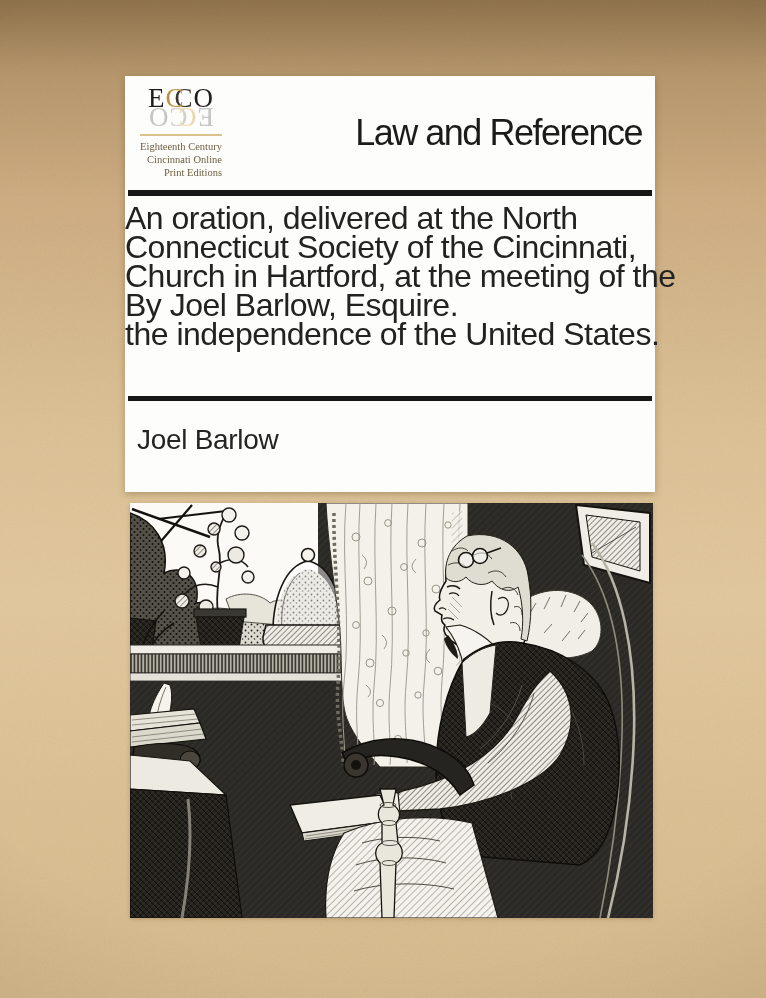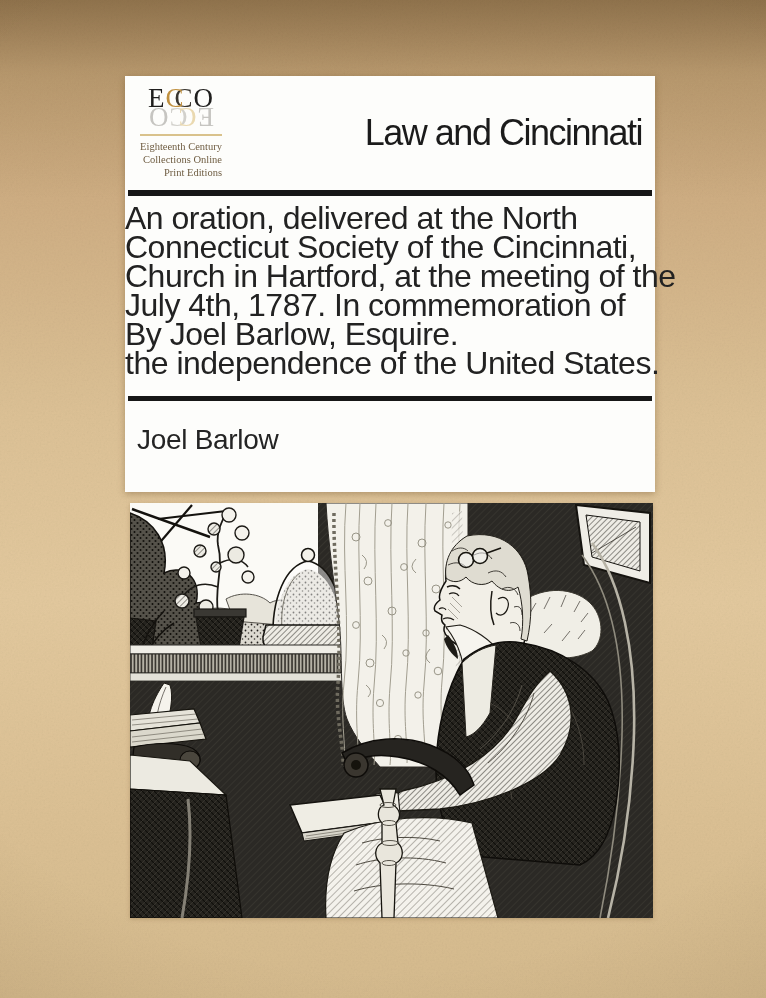--- a/index.html
+++ b/index.html
@@ -98,33 +98,32 @@
         <span class="l-dark">O</span>
     </div>
     <div class="ecco mirror" aria-hidden="true">
       <span class="l-dark">E</span>
         <span class="lc1">C</span>
         <span class="lc2">C</span>
         <span class="l-dark">O</span>
     </div>
     <div class="logo-rule"></div>
     <div class="logo-small">Eighteenth Century</div>
-    <div class="logo-small">Collections Online</div>
+    <div class="logo-small">Cincinnati Online</div>
     <div class="logo-small">Print Editions</div>
   </div>
 
-  <div class="category">Law and Cincinnati</div>
+  <div class="category">Law and Reference</div>
 
   <div class="rule rule1"></div>
 
   <div class="title">
     <div>An oration, delivered at the North</div>
     <div>Connecticut Society of the Cincinnati,</div>
     <div>Church in Hartford, at the meeting of the</div>
-    <div>July 4th, 1787. In commemoration of</div>
     <div>By Joel Barlow, Esquire.</div>
     <div>the independence of the United States.</div>
   </div>
 
   <div class="rule rule2"></div>
 
   <div class="author">Joel Barlow</div>
 </div>
 
 <div class="illus">

